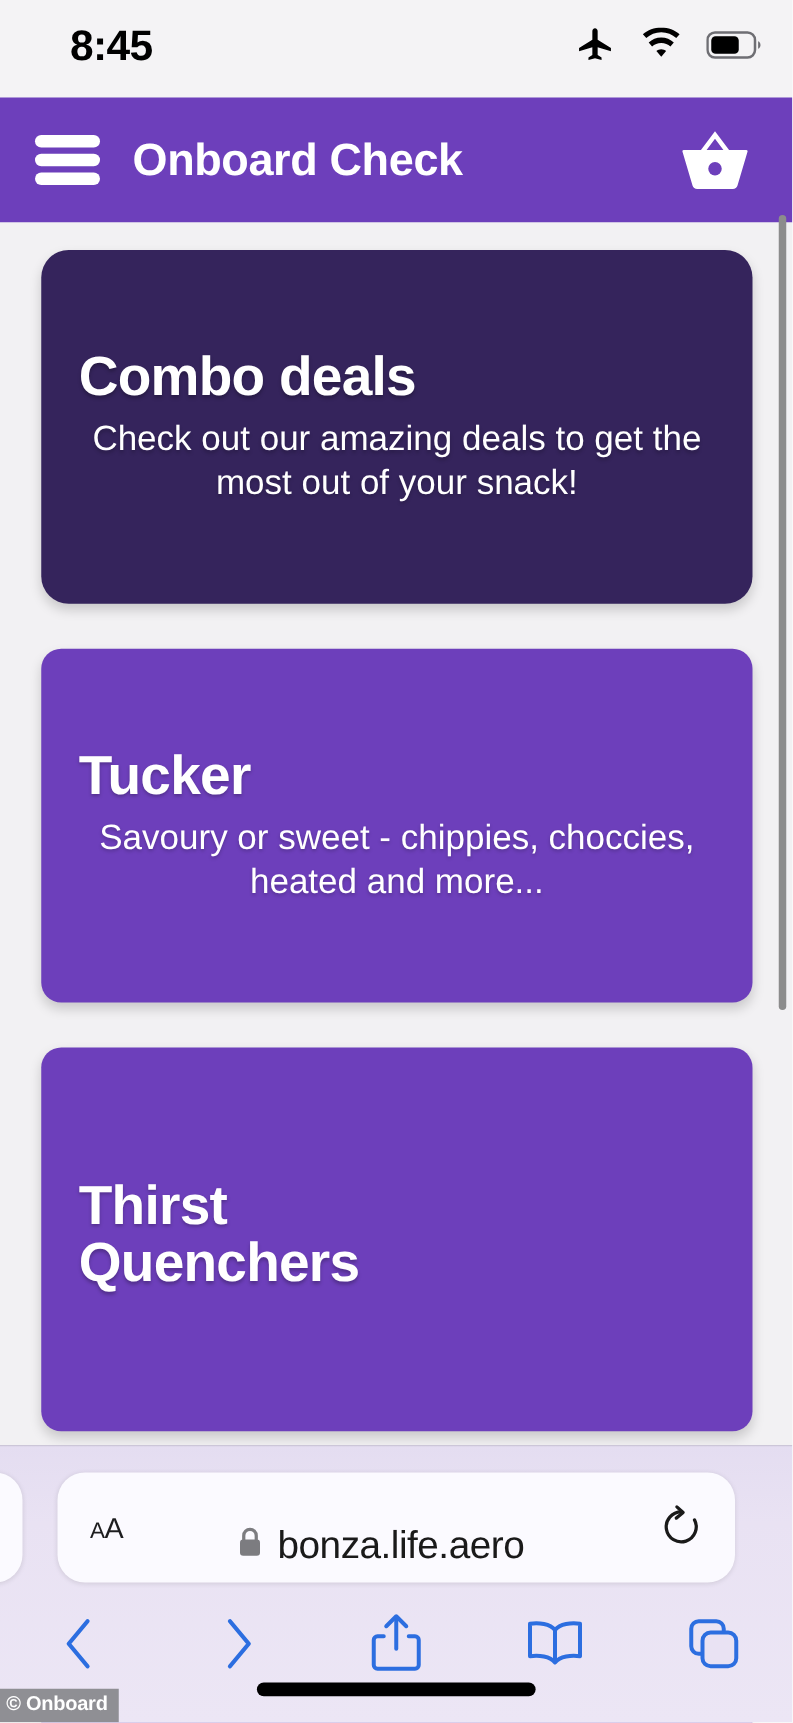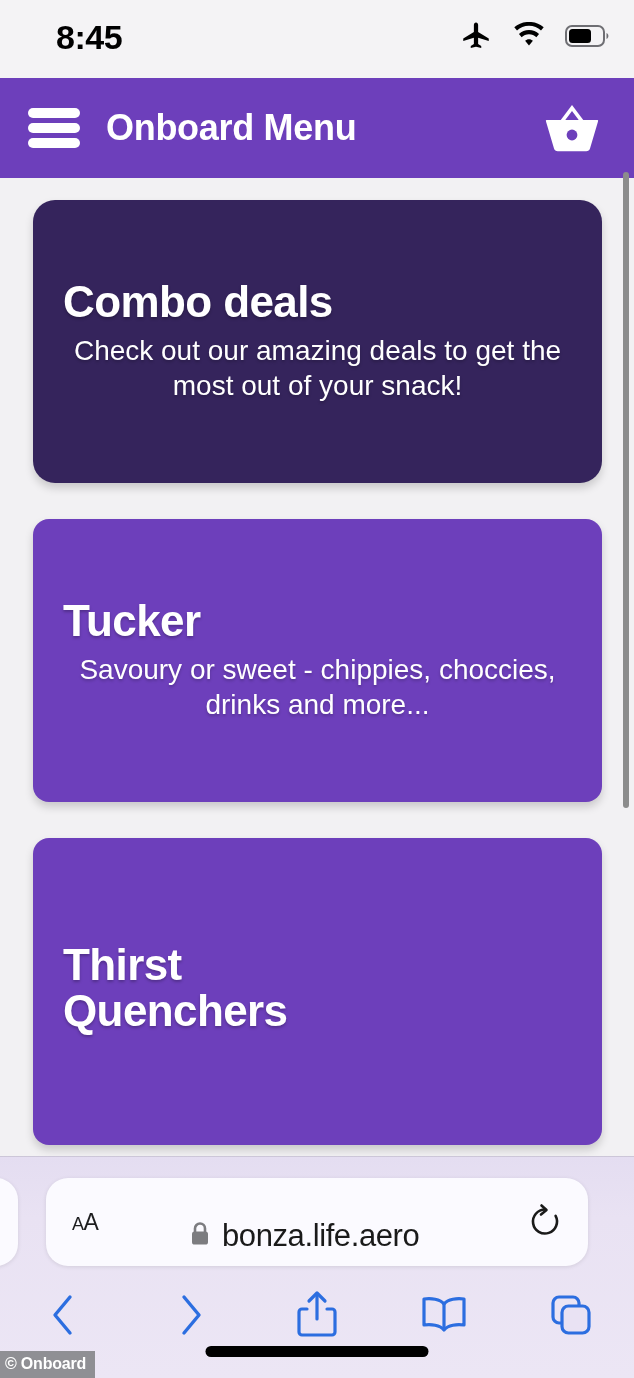--- a/index.html
+++ b/index.html
@@ -172,40 +172,40 @@
       </span>
     </div>
   </div>
 
   <div id="appbar">
     <div id="hamburger">
       <span></span>
         <span></span>
         <span></span>
     </div>
-    <div id="app-title">Onboard Menu</div>
+    <div id="app-title">Onboard Check</div>
     <div id="basket">
       <svg width="62" height="56" viewBox="0 0 62 56">
         <path d="M31 5 L43 21 L38.5 21 L31 11 L23.5 21 L19 21 Z" fill="#fff"></path>
         <path d="M6 20 h50 a1 1 0 0 1 1 1.4 l-8 27 a4 4 0 0 1 -3.8 2.8 h-28.4 a4 4 0 0 1 -3.8 -2.8 l-8 -27 A1 1 0 0 1 6 20 Z" fill="#fff"></path>
         <circle cx="31" cy="35" r="5.4" fill="#6d3fbb"></circle>
       </svg>
     </div>
   </div>
 
   <div id="content">
 
     <div class="card dark">
       <div class="card-title">Combo deals</div>
       <div class="card-desc">Check out our amazing deals to get the most out of your snack!</div>
     </div>
 
     <div class="card light" style="height:283px;">
       <div class="card-title">Tucker</div>
-      <div class="card-desc">Savoury or sweet - chippies, choccies, drinks and more...</div>
+      <div class="card-desc">Savoury or sweet - chippies, choccies, heated and more...</div>
     </div>
 
     <div class="card light" style="height:307px;">
       <div class="card-title" style="max-width:340px;">Thirst Quenchers</div>
     </div>
 
     <div class="card light" style="height:283px;">
       <div class="card-title"></div>
       <div class="card-desc"></div>
     </div>

